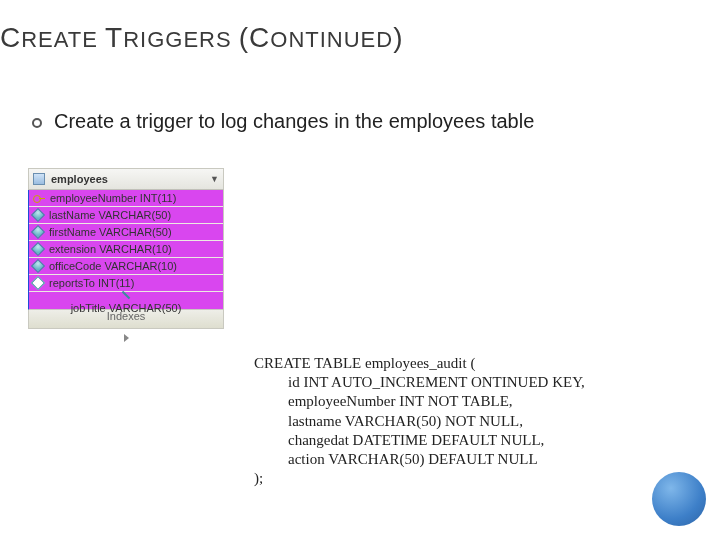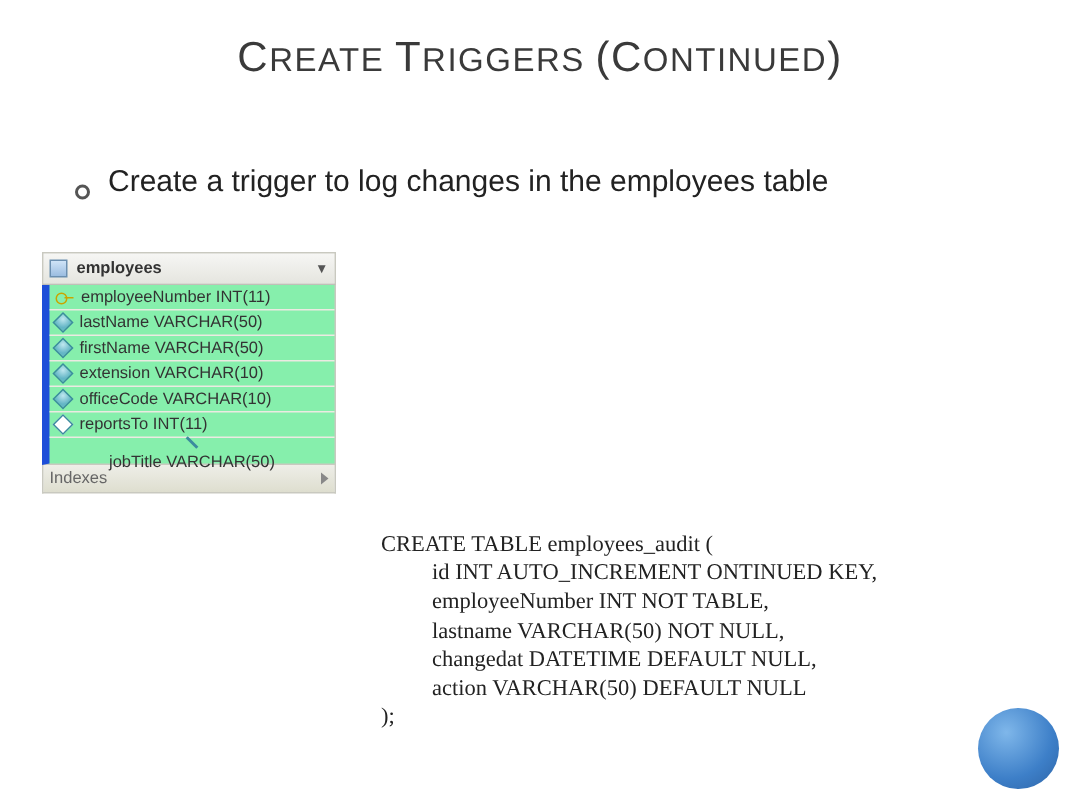--- a/index.html
+++ b/index.html
@@ -17,33 +17,33 @@
     width: 720px;
     height: 540px;
     position: relative;
     box-sizing: border-box;
   }
   .title {
     position: absolute;
     top: 22px;
     left: 0;
     right: 0;
-    text-align: center;
+    text-align: left;
     font-size: 28px;
     font-weight: 400;
     letter-spacing: 1px;
     color: #3a3a3a;
   }
   .bullet-row {
     position: absolute;
     top: 110px;
-    left: 50px;
+    left: 32px;
     right: 40px;
     display: flex;
-    align-items: flex-end;
+    align-items: center;
     gap: 12px;
   }
   .bullet {
     width: 10px;
     height: 10px;
     border: 2px solid #555;
     border-radius: 50%;
     box-sizing: border-box;
     flex: 0 0 auto;
     margin-top: 2px;
@@ -77,24 +77,24 @@
   .table-header .chev {
     font-size: 9px; color: #555;
   }
   .icon-table {
     width: 12px; height: 12px;
     background: linear-gradient(#cfe3f7,#9bbde0);
     border: 1px solid #6b8fb0;
     box-sizing: border-box;
   }
   .col-list {
-    border-left: 5px solid #1d4ed8;
+    border-left: 1px solid #1d4ed8;
     border-right: 1px solid #c9c9c0;
     border-bottom: 1px solid #c9c9c0;
-    background: #86efac;
+    background: #d946ef;
   }
   .col-row {
     display: flex;
     align-items: center;
     gap: 6px;
     padding: 2px 4px;
     border-bottom: 1px solid #eceae2;
     height: 17px;
     box-sizing: border-box;
   }
@@ -126,20 +126,21 @@
   .indexes-row {
     display: flex;
     align-items: center;
     height: 18px;
     background: linear-gradient(#eeeee8,#dedecf);
     border: 1px solid #c9c9c0;
     border-top: none;
     padding: 0 4px;
     gap: 6px;
     color: #666;
+    flex-direction: column;
   }
   .indexes-row .spacer { flex: 1; }
   .triangle-right {
     width: 0; height: 0;
     border-top: 4px solid transparent;
     border-bottom: 4px solid transparent;
     border-left: 5px solid #888;
   }
   .explain {
     position: absolute;

